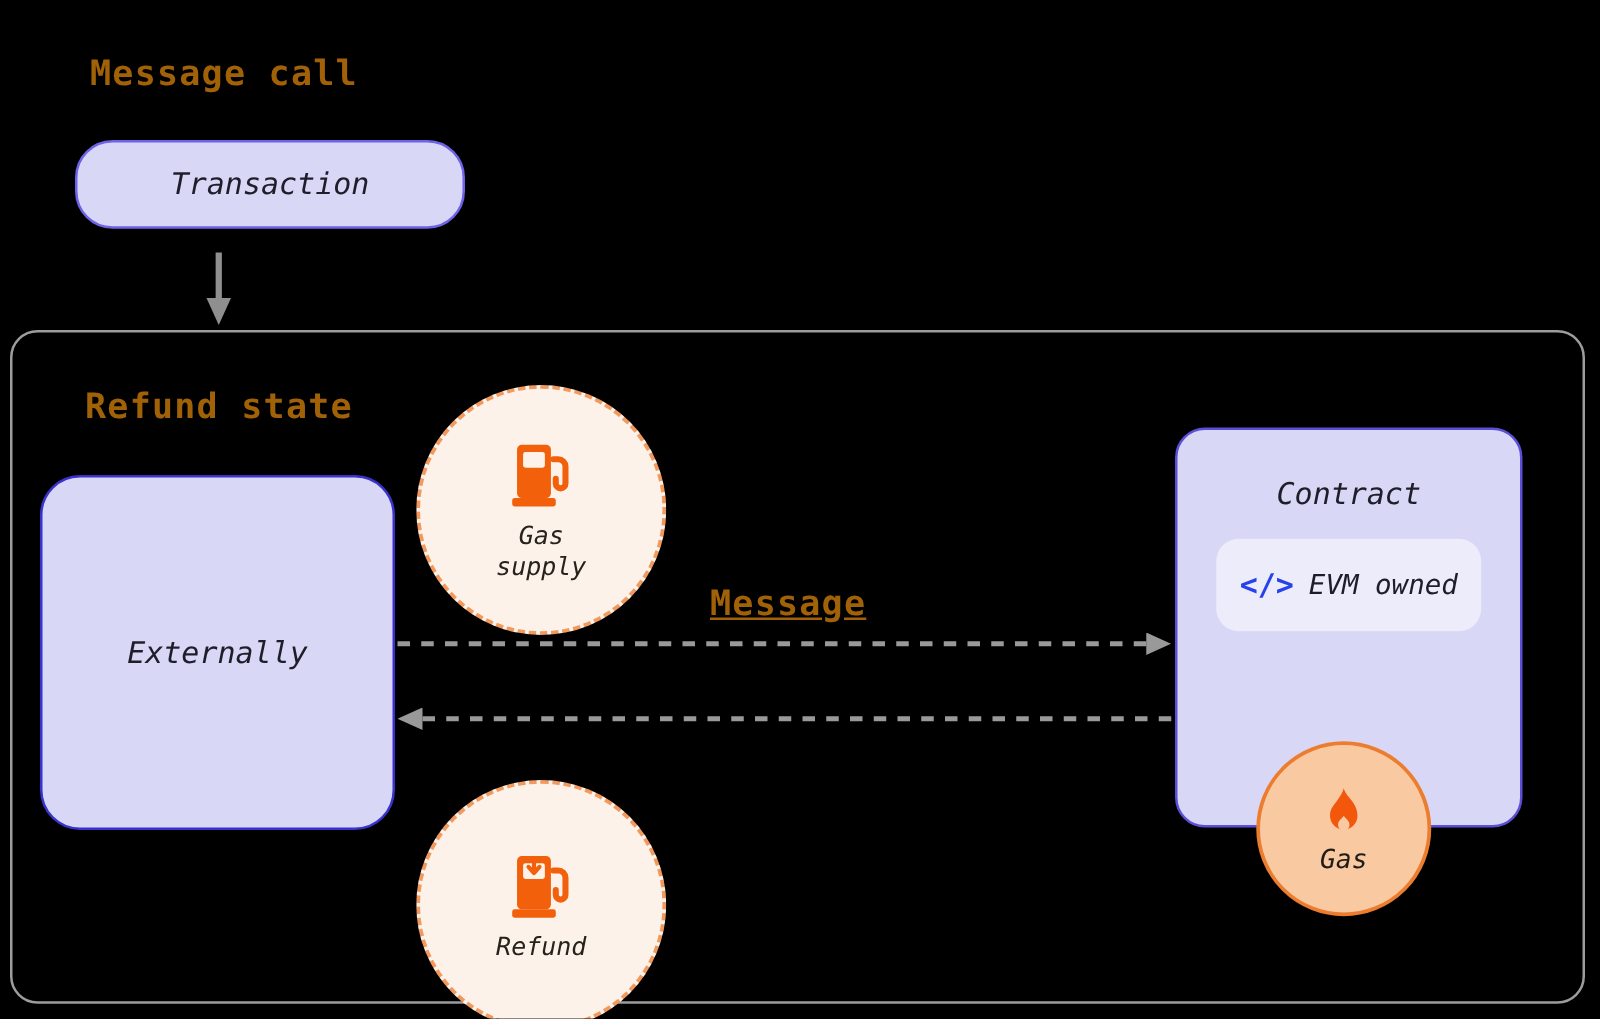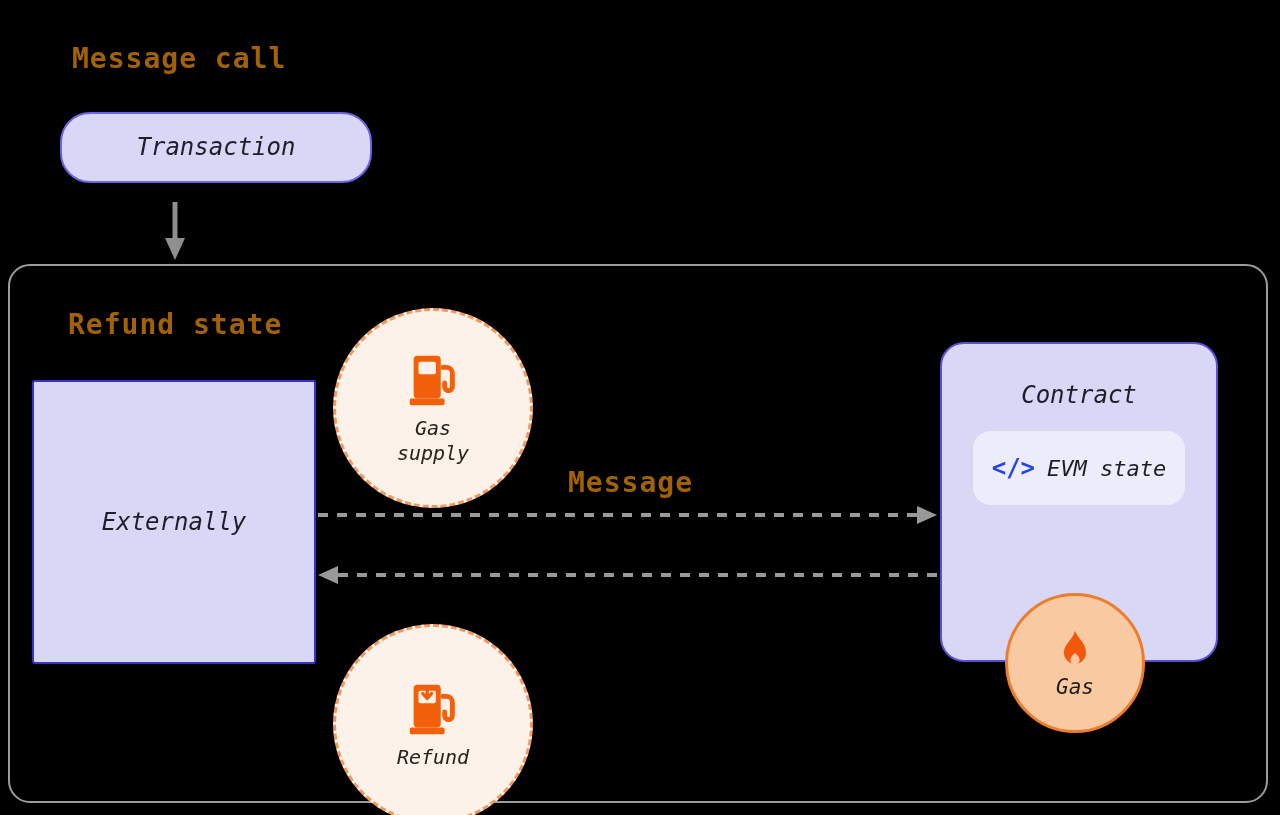--- a/index.html
+++ b/index.html
@@ -14,21 +14,21 @@
   }
   .heading {
     position: absolute;
     font-weight: bold;
     font-size: 28px;
     color: #a16207;
     letter-spacing: 1px;
     white-space: nowrap;
   }
   .title { left: 72px; top: 42px; }
-  .msg-label { left: 568px; top: 466px; }
+  .msg-label { left: 568px; top: 466px; text-decoration: underline; }
 
   .box {
     position: absolute;
     background: #d8d7f6;
     border: 2px solid #5b4fd8;
     display: flex;
     align-items: center;
     justify-content: center;
   }
   .italic-dark {
@@ -49,21 +49,21 @@
   .world {
     position: absolute;
     left: 8px; top: 264px; width: 1260px; height: 539px;
     border: 2px solid #9c9c9c;
     border-radius: 22px;
   }
   .world-title { left: 58px; top: 42px; }
 
   .eoa {
     left: 32px; top: 380px; width: 284px; height: 284px;
-    border-radius: 3px;
+    border-radius: 32px;
     border-color: #3a32cc;
     flex-direction: column;
   }
 
   .contract {
     left: 940px; top: 342px; width: 278px; height: 320px;
     border-radius: 24px;
     flex-direction: column;
     justify-content: flex-start;
     padding-top: 30px;
@@ -180,21 +180,21 @@
         <path d="M42 18 h4 a6 6 0 0 1 6 6 v14 a4 4 0 0 1 -8 0 v-4" fill="none" stroke="#f2600c" stroke-width="5" stroke-linecap="round"></path>
       </svg>
     </span>
     <span class="circle-label">Refund</span>
   </div>
 
   <div class="box contract">
     <span class="italic-dark">Contract</span>
     <div class="evm-chip">
       <span class="code-glyph">&lt;/&gt;</span>
-      <span class="chip-label">EVM state</span>
+      <span class="chip-label">EVM owned</span>
     </div>
   </div>
 
   <div class="gas-circle">
     <span>
       <svg viewBox="0 0 48 48" width="44" height="44" aria-hidden="true">
         <path d="M24 4c2 8 12 12 12 24a12 12 0 0 1 -24 0c0-6 3-9 6-13 3-4 5-7 6-11z" fill="#f2570b"></path>
         <path d="M24 28c2 3 5 4 5 8a5 5 0 0 1 -10 0c0-4 3-5 5-8z" fill="#f9c9a2"></path>
       </svg>
     </span>

